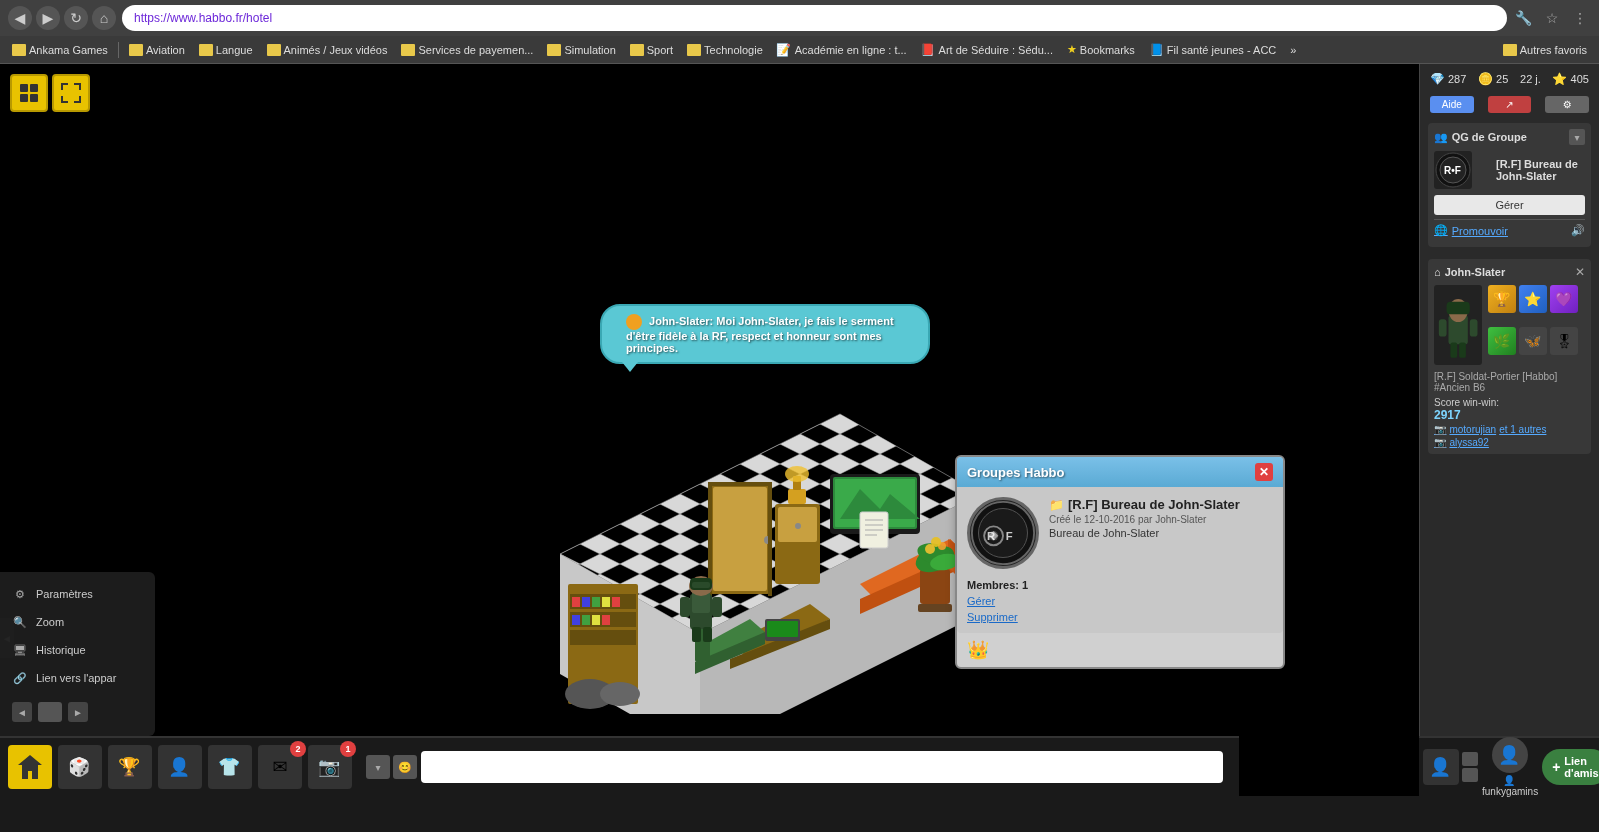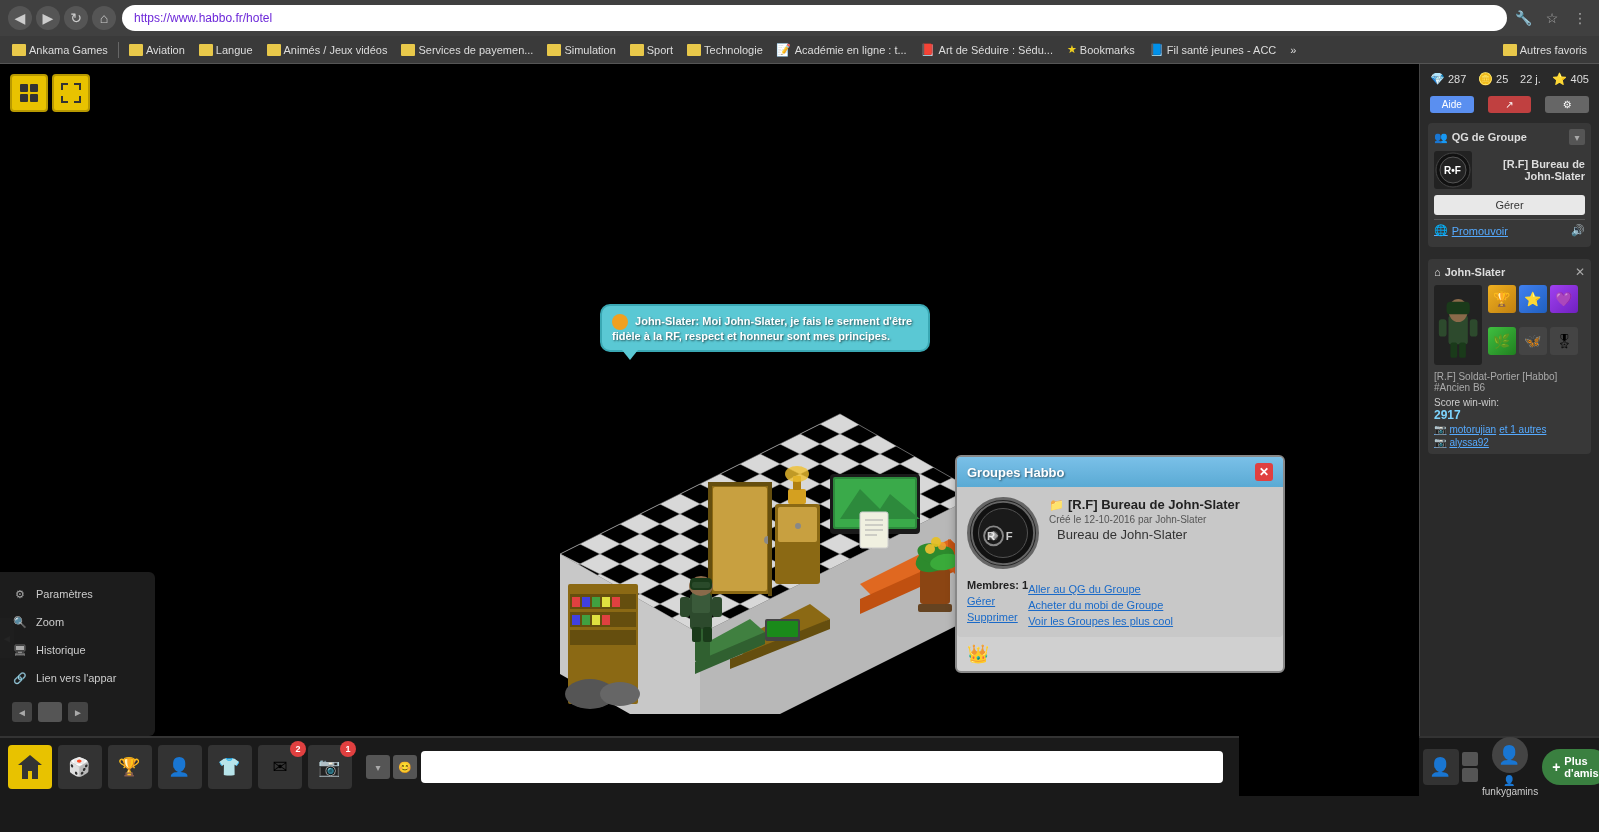--- a/index.html
+++ b/index.html
@@ -23,21 +23,21 @@
 
     
     #main-area { width: 1599px; height: 732px; display: flex; position: relative; }
     #game-canvas { flex: 1; background: #000; position: relative; overflow: hidden; }
 
     
     #tl-controls { position: absolute; top: 10px; left: 10px; display: flex; gap: 4px; z-index: 10; }
     .tl-btn { width: 38px; height: 38px; background: #e8c200; border: 2px solid #b89900; border-radius: 4px; display: flex; align-items: center; justify-content: center; cursor: pointer; font-size: 16px; }
 
     
-    #chat-bubble { position: absolute; top: 240px; left: 600px; background: #5ac8d4; border: 2px solid #3aa8b4; border-radius: 10px; padding: 8px 10px; max-width: 330px; z-index: 20; }
+    #chat-bubble { position: absolute; top: 240px; left: 600px; background: #5ac8d4; border: 2px solid #3aa8b4; border-radius: 20px; padding: 8px 24px; max-width: 330px; z-index: 20; }
     #chat-bubble::after { content: ''; position: absolute; bottom: -10px; left: 20px; border-left: 8px solid transparent; border-right: 8px solid transparent; border-top: 10px solid #5ac8d4; }
     #chat-bubble-icon { display: inline-block; width: 16px; height: 16px; background: #f0a020; border-radius: 50%; margin-right: 4px; vertical-align: middle; }
 
     
     #game-room { position: absolute; top: 290px; left: 420px; width: 560px; height: 360px; }
 
     
     #room-svg { width: 560px; height: 360px; }
 
     
@@ -58,21 +58,21 @@
     #right-buttons { display: flex; gap: 3px; padding: 2px 4px; }
     .right-btn { flex: 1; padding: 3px; background: #5a8ff0; border-radius: 3px; color: white; text-align: center; font-size: 10px; cursor: pointer; }
     .right-btn.red { background: #c04040; }
     .right-btn.gray { background: #666; }
 
     
     #group-hq { margin: 4px; background: #383838; border-radius: 4px; padding: 6px; }
     #group-hq-header { display: flex; align-items: center; justify-content: space-between; margin-bottom: 6px; }
     #group-hq-title { color: #ddd; font-size: 11px; font-weight: bold; display: flex; align-items: center; gap: 4px; }
     #group-logo { width: 38px; height: 38px; background: #222; border-radius: 3px; margin-right: 6px; flex-shrink: 0; display: flex; align-items: center; justify-content: center; }
-    #group-info { display: flex; align-items: center; gap: 6px; margin-bottom: 6px; text-align: right; }
+    #group-info { display: flex; align-items: center; gap: 18px; margin-bottom: 6px; }
     #manage-btn { width: 100%; padding: 4px; background: #e8e8e8; border-radius: 3px; color: #333; text-align: center; font-size: 11px; cursor: pointer; margin-top: 4px; }
     #promote-row { display: flex; align-items: center; justify-content: space-between; padding: 4px 0; border-top: 1px solid #555; margin-top: 4px; }
     #promote-link { color: #5af; font-size: 11px; cursor: pointer; text-decoration: underline; display: flex; align-items: center; gap: 4px; }
 
     
     #profile-panel { margin: 4px; background: #383838; border-radius: 4px; padding: 6px; flex: 1; }
     #profile-header { display: flex; align-items: center; justify-content: space-between; margin-bottom: 6px; }
     #profile-name { color: #ddd; font-size: 11px; font-weight: bold; display: flex; align-items: center; gap: 4px; }
     #profile-content { display: flex; gap: 6px; }
     #profile-avatar { width: 50px; height: 80px; background: #222; border-radius: 3px; overflow: hidden; display: flex; align-items: flex-end; justify-content: center; }
@@ -104,21 +104,21 @@
     #groupes-dialog-header { background: linear-gradient(to bottom, #7ac0e8, #5aaad4); padding: 6px 10px; border-radius: 4px 4px 0 0; display: flex; align-items: center; justify-content: space-between; }
     #groupes-dialog-title { color: white; font-size: 13px; font-weight: bold; text-shadow: 1px 1px 2px rgba(0,0,0,0.5); }
     #groupes-close-btn { width: 18px; height: 18px; background: #e04040; border-radius: 3px; display: flex; align-items: center; justify-content: center; color: white; cursor: pointer; font-size: 12px; font-weight: bold; }
     #groupes-body { padding: 10px; background: #c8c8c8; border-radius: 0 0 4px 4px; }
     #groupes-item { display: flex; gap: 10px; align-items: flex-start; }
     #groupes-badge { width: 72px; height: 72px; background: #222; border-radius: 50%; display: flex; align-items: center; justify-content: center; flex-shrink: 0; border: 3px solid #666; font-size: 20px; color: white; font-weight: bold; }
     #groupes-info { flex: 1; }
     #groupes-group-name { font-size: 13px; font-weight: bold; color: #222; display: flex; align-items: center; gap: 4px; }
     .folder-sm { font-size: 12px; color: #666; }
     #groupes-created { font-size: 10px; color: #555; margin: 2px 0; }
-    #groupes-desc { font-size: 13px; color: #333; margin: 2px 8px; }
+    #groupes-desc { font-size: 11px; color: #333; margin: 2px 0; }
     #groupes-stats { margin-top: 8px; font-size: 11px; }
     #groupes-members { font-weight: bold; color: #222; }
     #groupes-actions { color: #555; }
     .groupes-link { color: #1a6ac8; text-decoration: underline; cursor: pointer; display: block; margin-top: 4px; font-size: 11px; }
     #groupes-crown { text-align: left; padding: 6px 10px; font-size: 18px; }
 
     
     .badge-gold { background: linear-gradient(135deg, #f0b020, #c08010); }
     .badge-blue { background: linear-gradient(135deg, #4080f0, #2060c0); }
     .badge-green { background: linear-gradient(135deg, #40c040, #208020); }
@@ -506,21 +506,21 @@
           <div style="width:16px;height:14px;background:#555;border-radius:2px;"></div>
         </div>
       </div>
       <div style="display:flex;flex-direction:column;align-items:center;">
         <div style="width:36px;height:36px;background:#444;border-radius:50%;display:flex;align-items:center;justify-content:center;font-size:18px;margin-bottom:2px;">👤</div>
         <span style="color:#ccc;font-size:10px;">👤</span>
         <span style="color:#ccc;font-size:10px;">funkygamins</span>
       </div>
       <div class="friend-btn">
         <span class="plus">+</span>
-        <span>Plus d'amis</span>
+        <span>Lien d'amis</span>
       </div>
 
     </div>
   </div>
 </div>
 
 <div id="groupes-dialog">
   <div id="groupes-dialog-header">
     <span id="groupes-dialog-title">Groupes Habbo</span>
     <div id="groupes-close-btn">✕</div>
@@ -540,29 +540,24 @@
       </div>
       <div id="groupes-info">
         <div id="groupes-group-name">
           <span class="folder-sm">📁</span>
           <span>[R.F] Bureau de John-Slater</span>
         </div>
         <div id="groupes-created">Créé le 12-10-2016 par John-Slater</div>
         <div id="groupes-desc">Bureau de John-Slater</div>
       </div>
     </div>
-    <div id="groupes-stats" style="display:flex;margin-top:10px;">
+    <div id="groupes-stats" style="display:flex;gap:20px;margin-top:10px;">
       <div>
         <div id="groupes-members">Membres: 1</div>
         <a class="groupes-link">Gérer</a>
         <a class="groupes-link">Supprimer</a>
       </div>
-      <div id="groupes-actions">
-        <a class="groupes-link">Aller au QG du Groupe</a>
-        <a class="groupes-link">Acheter du mobi de Groupe</a>
-        <a class="groupes-link">Voir les Groupes les plus cool</a>
-      </div>
     </div>
   </div>
   <div id="groupes-crown">
     <span>👑</span>
   </div>
 </div>
 
 </body></html>

